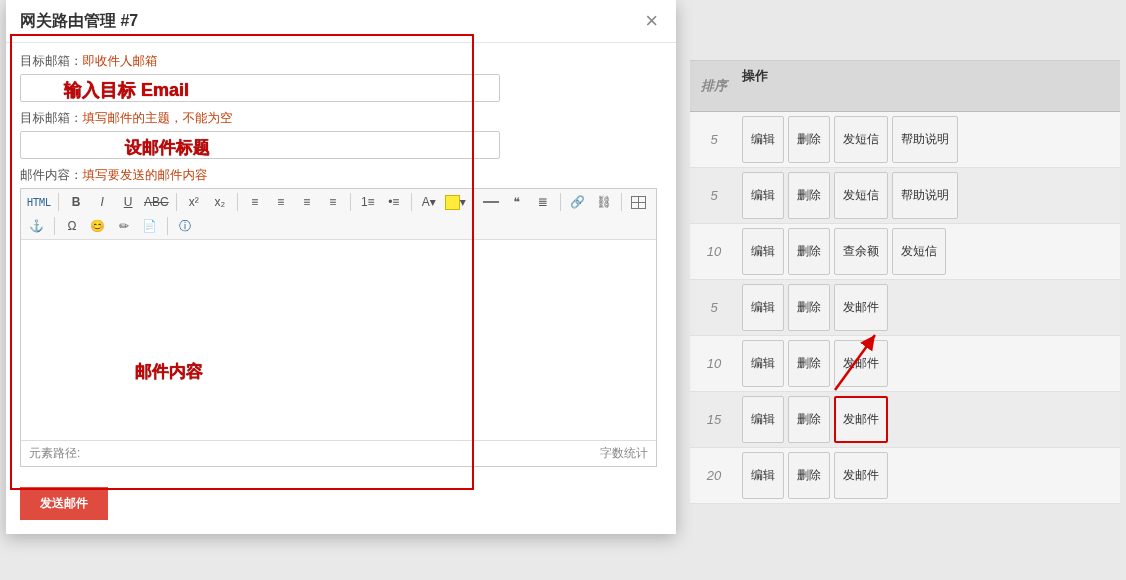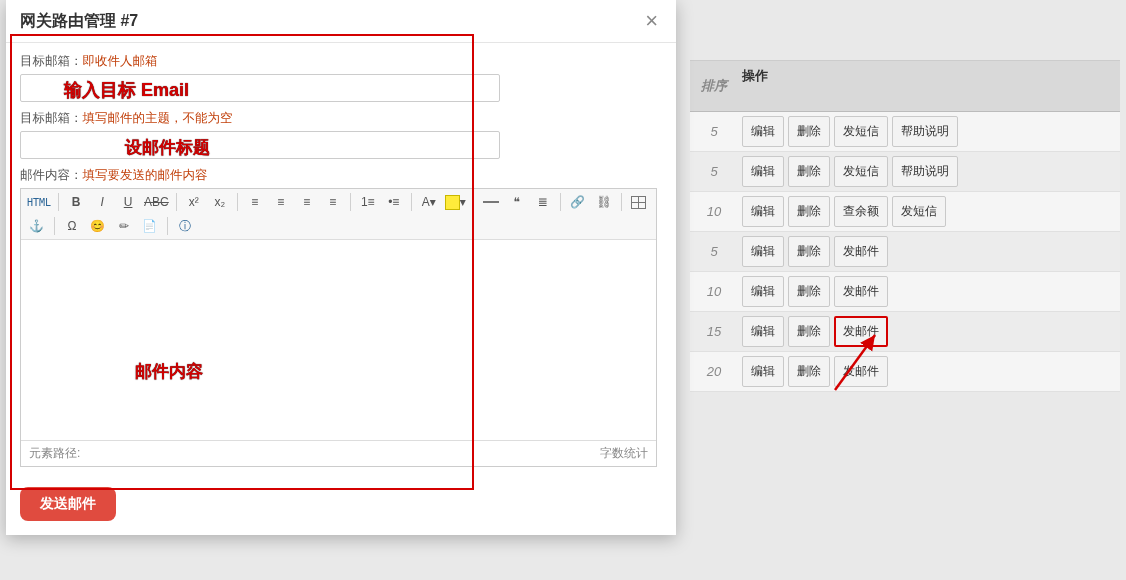--- a/index.html
+++ b/index.html
@@ -8,21 +8,21 @@
 
 .bg-table{position:absolute;top:60px;left:690px;width:430px;}
 .bg-head{display:flex;background:#d9d9d9;border-top:1px solid #ccc;border-bottom:1px solid #bbb;font-weight:bold;}
 .bg-head .c-ord{width:40px;padding:16px 4px;text-align:center;}
 .bg-head .c-ops{flex:1;padding:6px 4px;}
 .bg-row{display:flex;align-items:center;border-bottom:1px solid #e0e0e0;min-height:36px;}
 .bg-row:nth-child(even){background:#ececec;}
 .bg-row:nth-child(odd){background:#f5f5f5;}
 .c-ord{width:40px;text-align:center;color:#888;font-style:italic;padding:4px;}
 .c-ops{flex:1;display:flex;gap:4px;padding:4px;}
-.btn{background:#f3f3f3;border:1px solid #c9c9c9;border-radius:2px;padding:6px 8px;font-size:12px;color:#333;cursor:pointer;}
+.btn{background:#f3f3f3;border:1px solid #c9c9c9;border-radius:2px;padding:14px 8px;font-size:12px;color:#333;cursor:pointer;}
 .btn.hl{border:2px solid #d40000;padding:2px 7px;}
 .arrow{position:absolute;left:830px;top:330px;pointer-events:none;}
 
 
 .modal{position:absolute;top:0;left:6px;width:670px;background:#fff;box-shadow:0 4px 16px rgba(0,0,0,.25);}
 .modal-head{display:flex;align-items:center;justify-content:space-between;padding:10px 14px;border-bottom:1px solid #e5e5e5;}
 .modal-title{font-weight:bold;font-size:16px;}
 .modal-close{font-size:22px;color:#888;cursor:pointer;line-height:1;padding:0 4px;}
 .modal-body{padding:10px 14px 6px;}
 .form-line{margin-bottom:8px;}
@@ -31,21 +31,21 @@
 .form-input{width:480px;height:28px;border:1px solid #ccc;border-radius:2px;padding:2px 6px;box-sizing:border-box;font-size:13px;}
 
 
 .editor{border:1px solid #ccc;width:635px;text-align:center;}
 .tb{display:flex;flex-wrap:wrap;align-items:center;background:#f7f7f7;border-bottom:1px solid #ddd;padding:3px 4px;gap:2px;}
 .tb .item{min-width:20px;height:20px;display:inline-flex;align-items:center;justify-content:center;font-size:12px;color:#555;border-radius:2px;cursor:pointer;padding:0 2px;}
 .tb .sep{width:1px;height:18px;background:#d0d0d0;margin:0 3px;}
 .tb .htmlbtn{font-family:monospace;font-size:10px;color:#2a6496;}
 .ed-body{height:200px;background:#fff;}
 .ed-foot{display:flex;justify-content:space-between;border-top:1px solid #ddd;padding:4px 8px;color:#888;font-size:12px;}
-.send-btn{background:#e04b3f;color:#fff;border:none;border-radius:8px;padding:8px 20px;font-size:14px;font-weight:bold;cursor:pointer;margin-left:14px;margin-bottom:14px;margin-top:6px;}
+.send-btn{background:#e04b3f;color:#fff;border:none;border-radius:0;padding:8px 20px;font-size:12px;font-weight:bold;cursor:pointer;margin-left:14px;margin-bottom:14px;margin-top:6px;}
 
 
 .ann-box{position:absolute;border:2px solid #d40000;pointer-events:none;}
 .ann-text{position:absolute;color:#d40000;font-weight:bold;font-size:18px;text-shadow:0 0 1px #000;}
 .ann-small{font-size:17px;}
 
 
 .sq{width:14px;height:14px;display:inline-block;}
 .sq-bg{background:#ffeb3b;border:1px solid #c9b700;width:13px;height:13px;}
 .sq-hr{width:16px;height:2px;background:#777;}

